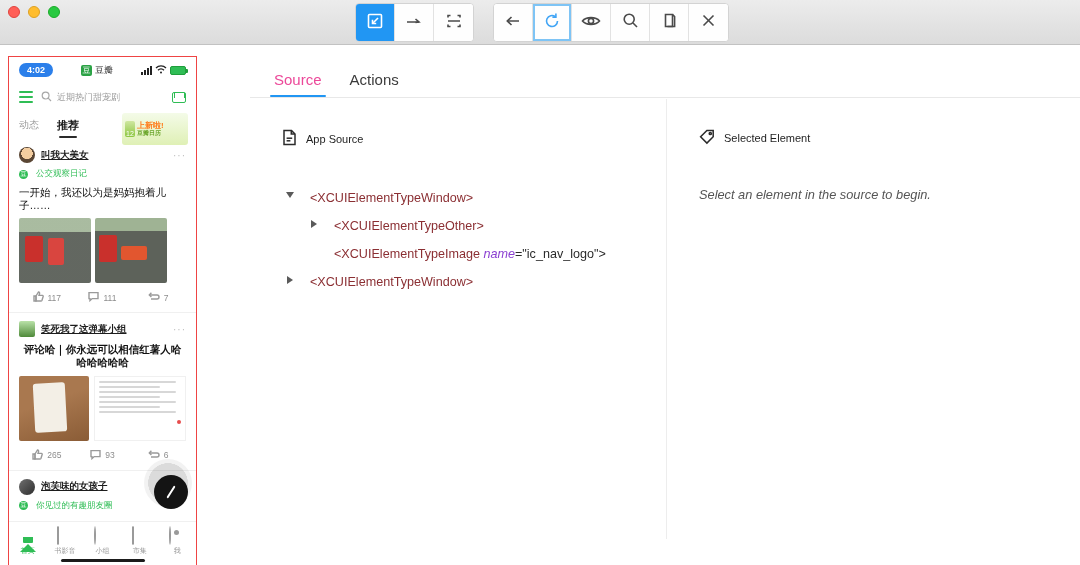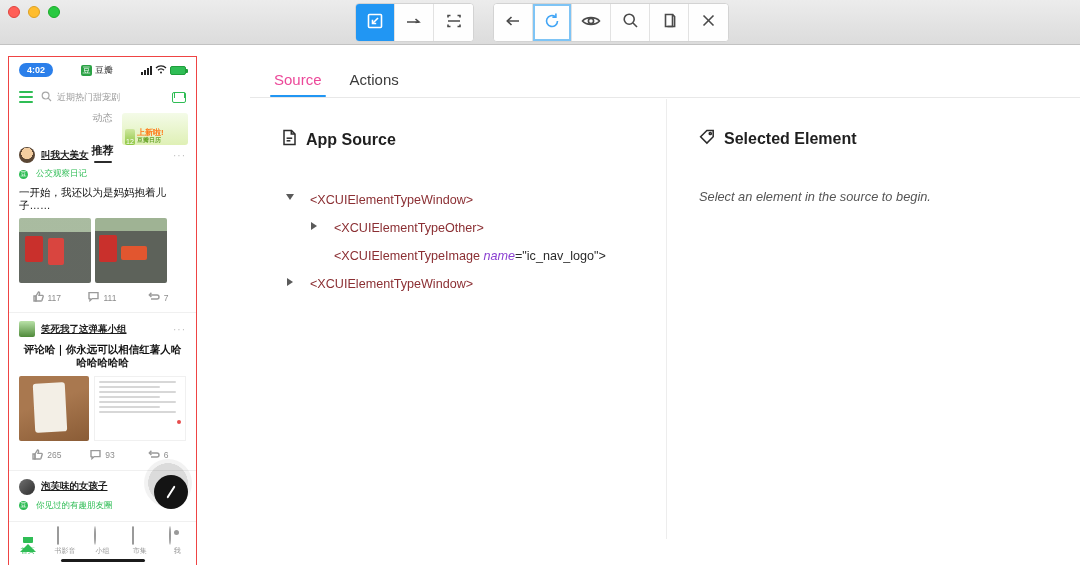--- a/index.html
+++ b/index.html
@@ -60,21 +60,21 @@
   }
 
   
   .panels { position:absolute; top:99px; left:250px; width:830px; height:440px; display:flex; background:#fff; }
   .panel { height:100%; padding:30px 28px 0 32px; }
   .panel.source { width:417px; border-right:1px solid #ededed; }
   .panel.selected { width:413px; }
 
   .panel-head {
     display:flex; align-items:center; gap:9px;
-    font-size:16px; font-weight:bold; color:#1f1f1f;
+    font-size:11px; font-weight:normal; color:#1f1f1f;
     margin-bottom:40px;
   }
   .panel-head svg { stroke:#2b2b2b; fill:none; stroke-width:1.5; }
 
   .empty-note {
     font-size:12.8px; font-style:italic; color:#555;
   }
 
   
   .tree { font-family:"Liberation Sans", sans-serif; font-size:12.6px; }
@@ -111,28 +111,28 @@
   .batt { width:16px; height:9px; border:1px solid #1f9d3b; border-radius:2px; position:relative; background:#2fbd55; }
   .batt::after{content:"";position:absolute;right:-3px;top:2.5px;width:2px;height:4px;background:#1f9d3b;border-radius:0 1px 1px 0;}
 
   .ph-searchrow { height:28px; display:flex; align-items:center; padding:0 10px; gap:8px; }
   .hamb { width:14px; display:flex; flex-direction:column; gap:3px; }
   .hamb b { display:block; height:2px; background:#2fbd55; border-radius:1px; }
   .searchbox { flex:1; display:flex; align-items:center; gap:5px; color:#9b9b9b; font-size:9px; }
   .mailicon { width:14px; height:11px; border:1.3px solid #2fbd55; border-radius:2px; position:relative; }
   .mailicon::after{content:"";position:absolute;left:1px;top:0;width:9px;height:5px;border-left:1.3px solid #2fbd55;border-right:1.3px solid #2fbd55;transform:skewX(0);}
 
-  .ph-tabrow { height:28px; display:flex; align-items:center; padding:0 10px; gap:18px; position:relative;flex-direction:column; }
+  .ph-tabrow { height:28px; display:flex; align-items:center; padding:0 10px; gap:18px; position:relative; }
   .ph-tab { font-size:10px; color:#9a9a9a; }
   .ph-tab.sel { color:#141414; font-weight:bold; font-size:11px; position:relative; }
   .ph-tab.sel::after{content:"";position:absolute;left:2px;right:2px;bottom:-5px;height:2px;background:#2b2b2b;border-radius:1px;}
   .promo {
     position:absolute; right:8px; top:2px; width:66px; height:24px;
     background:linear-gradient(180deg,#f4fbe8,#dff0b5);
-    border-radius:3px; display:flex; gap:2px; padding:16px 3px;
+    border-radius:3px; display:flex; align-items:center; gap:2px; padding:16px 3px;
     overflow:hidden;
   }
   .promo .bot { width:10px; height:16px; background:linear-gradient(180deg,#cfe7a0,#8cc63f); border-radius:2px; font-size:7px; color:#fff; display:flex; align-items:flex-end; justify-content:center; }
   .promo .ptxt { font-size:8px; color:#ff7a18; font-weight:bold; line-height:1.05; }
   .promo .ptxt small { display:block; font-size:6px; color:#6aa52a; }
 
   .post { padding:8px 10px 0 10px; }
   .post-head { display:flex; align-items:center; gap:6px; position:relative; }
   .avatar { width:16px; height:16px; border-radius:50%; background:#d8d8d8; overflow:hidden; }
   .avatar.a1 { background:radial-gradient(circle at 50% 40%, #f3cda0 0 45%, #5a4634 46% 100%); }

